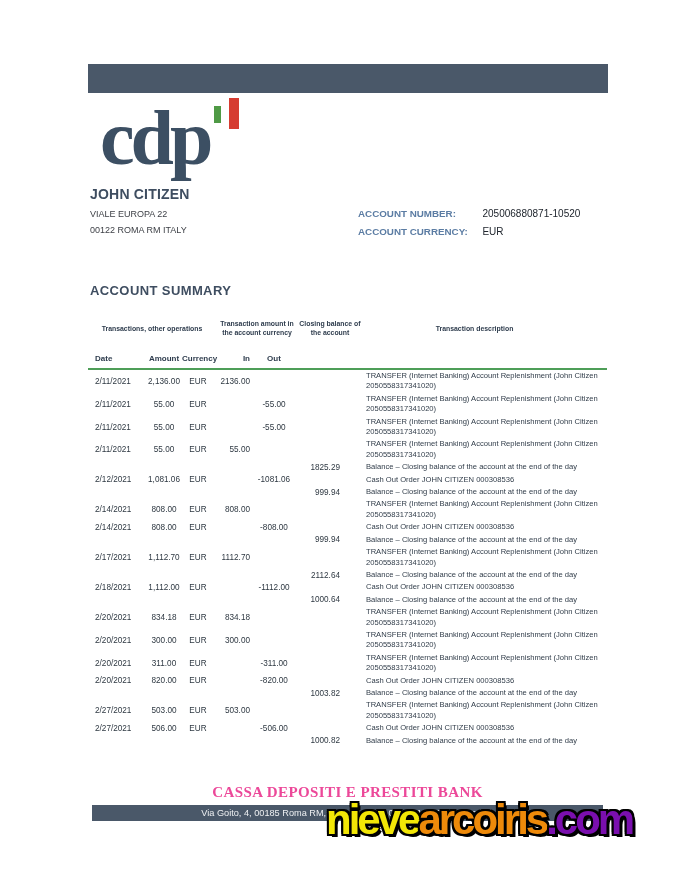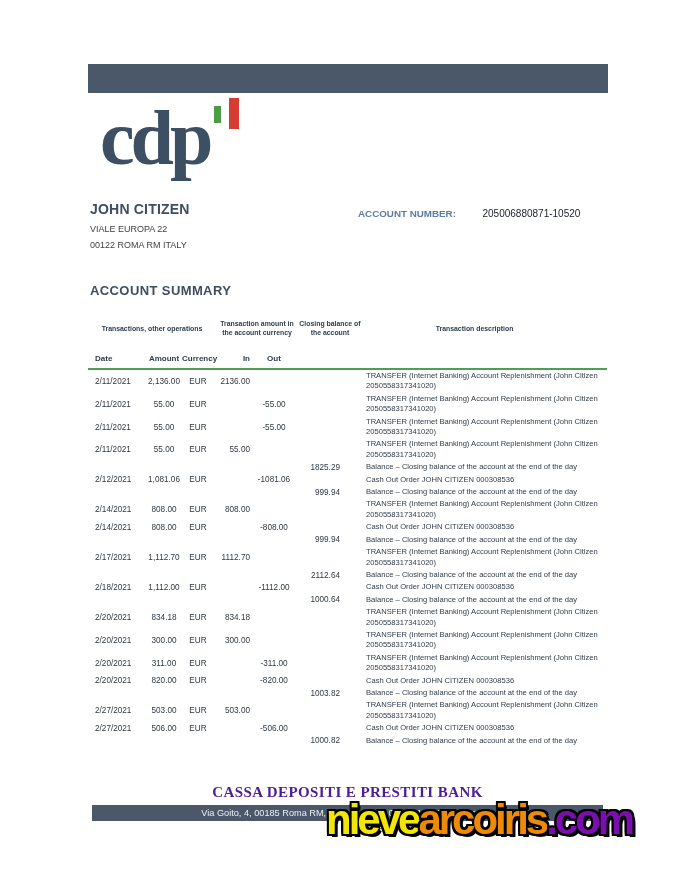--- a/index.html
+++ b/index.html
@@ -13,21 +13,21 @@
     position:absolute; left:100px; top:106px;
     font-family:"Liberation Serif", serif; font-weight:600; font-size:78px;
     line-height:0.82; color:#3c4f63; letter-spacing:-4px;
   }
   .flag-green { position:absolute; left:214px; top:106px; width:7px;  height:17px; background:#4f9a45; }
   .flag-red   { position:absolute; left:229px; top:98px;  width:10px; height:31px; background:#d63c31; }
 
   .issued { position:absolute; right:90px; top:110px; text-align:right; font-size:9.5px; color:#44506a; line-height:19px; }
 
   .customer { position:absolute; left:90px; top:186px; }
-  .customer-name { font-size:14px; font-weight:bold; color:#3e4d60; letter-spacing:0.2px;margin-top:15px; }
+  .customer-name { font-size:14px; font-weight:bold; color:#3e4d60; letter-spacing:0.2px; }
   .customer-addr { margin-top:5px; font-size:9px; color:#3c3f45; line-height:15.5px; }
 
   .account-info { position:absolute; left:358px; top:204px; line-height:16px; }
   .acct-label { display:inline-block; width:120px; font-size:9.8px; font-weight:bold; color:#5b7ca3; }
   .acct-value { font-size:10px; color:#20262e; }
 
   .summary-title { position:absolute; left:90px; top:283px; font-size:13px; font-weight:bold; color:#3e4d60; letter-spacing:0.4px; }
 
   .table { position:absolute; left:88px; top:308px; width:519px; }
   .gh-row { display:flex; align-items:center; height:40px; font-size:6.9px; font-weight:bold; color:#2e3c4d; text-align:center; line-height:9px; }
@@ -43,21 +43,21 @@
   .c-amt  { width:36px; text-align:center; }
   .c-cur  { width:32px; text-align:center; }
   .c-in   { width:36px; text-align:right; }
   .c-out  { width:48px; text-align:center; }
   .c-bal  { width:42px; text-align:right; }
   .c-desc { flex:1; margin-left:26px; font-size:7.6px; line-height:10.4px; color:#303c49; }
 
   .bank-name {
     position:absolute; left:88px; top:784px; width:519px; text-align:center;
     font-family:"Liberation Serif", serif; font-size:15px; font-weight:bold;
-    color:#4c1d95; letter-spacing:0.4px;
+    color:#ec4899; letter-spacing:0.4px;
   }
   .addr-bar {
     position:absolute; left:92px; top:805px; width:511px; height:16px; background:#4a5869;
     color:#eef0f2; font-size:9.2px; line-height:16px; text-align:center; white-space:nowrap; overflow:hidden;
   }
   .watermark {
     position:absolute; left:326px; top:799px; font-size:42px; font-weight:bold;
     letter-spacing:-3px; white-space:nowrap; line-height:1;
     text-shadow:
       -2px -2px 0 #000, 0 -2px 0 #000, 2px -2px 0 #000,
@@ -87,20 +87,24 @@
       <div>VIALE EUROPA 22</div>
       <div>00122 ROMA RM ITALY</div>
     </div>
   </div>
 
   <div class="account-info">
     <div>
       <span class="acct-label">ACCOUNT NUMBER:</span>
       <span class="acct-value">205006880871-10520</span>
     </div>
+    <div>
+      <span class="acct-label">ACCOUNT CURRENCY:</span>
+      <span class="acct-value">EUR</span>
+    </div>
   </div>
 
   <div class="summary-title">ACCOUNT SUMMARY</div>
 
   <div class="table">
     <div class="gh-row">
       <div class="gh-txns">Transactions, other operations</div>
       <div class="gh-inout">Transaction amount in the account currency</div>
       <div class="gh-close">Closing balance of the account</div>
       <div class="gh-desc">Transaction description</div>

